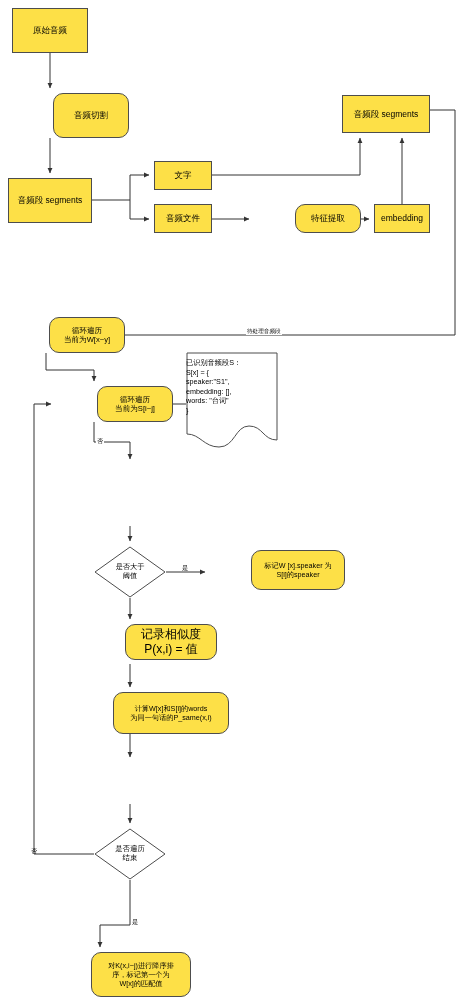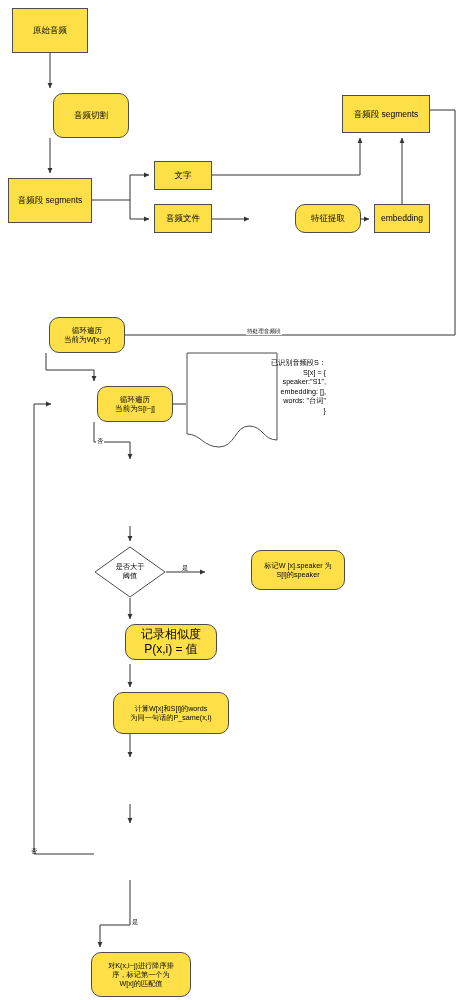--- a/index.html
+++ b/index.html
@@ -60,25 +60,24 @@
   .note {
     position: absolute;
     z-index: 3;
     color: #000;
   }
   .note .ntext {
     position: absolute;
     left: 0;
     top: 6px;
     width: 100%;
-    text-align: right;
+    text-align: left;
     line-height: 1.32;
     white-space: pre-line;
     z-index: 2;
-    padding-left: 48px;
   }
   .edge-label {
     position: absolute;
     background: #ffffff;
     color: #000000;
     z-index: 4;
     text-align: center;
     line-height: 1;
     padding: 0 1px;
   }
@@ -178,20 +177,27 @@
   <div class="node round" style="left:210px;top:550px;width:94px;height:40px;font-size:7.2px;">标记W [x].speaker 为
 S[i]的speaker</div>
 
   <div class="node round" style="left:84px;top:624px;width:92px;height:36px;font-size:12px;">记录相似度
 P(x,i) = 值</div>
 
   <div class="node round" style="left:72px;top:692px;width:116px;height:42px;font-size:7.2px;">计算W[x]和S[i]的words
 为同一句话的P_same(x,i)</div>
 
 
+  <div class="node diamond" style="left:94px;top:828px;width:72px;height:52px;font-size:7.4px;">
+    <svg class="dshape" viewBox="0 0 72 52" preserveAspectRatio="none">
+      <polygon points="36,1 71,26 36,51 1,26" fill="#ffffff" stroke="#4d4d4d" stroke-width="1"></polygon>
+    </svg>
+    <span class="dlabel">是否遍历
+结束</span>
+  </div>
 
   <div class="node round" style="left:50px;top:952px;width:100px;height:45px;font-size:7.2px;">对K(x,i~j)进行降序排
 序，标记第一个为
 W[x]的匹配值</div>
 
   <div class="note" style="left:186px;top:352px;width:92px;height:96px;font-size:7.2px;">
     <svg style="position:absolute;left:0;top:0;width:92px;height:96px;" viewBox="0 0 92 96" preserveAspectRatio="none">
       <path d="M1,1 L91,1 L91,88 C77,88 77,74 63,74 C49,74 49,95 33,95 C18,95 14,82 1,82 Z" fill="#ffffff" stroke="#4d4d4d" stroke-width="1"></path>
     </svg>
     <span class="ntext">已识别音频段S：

